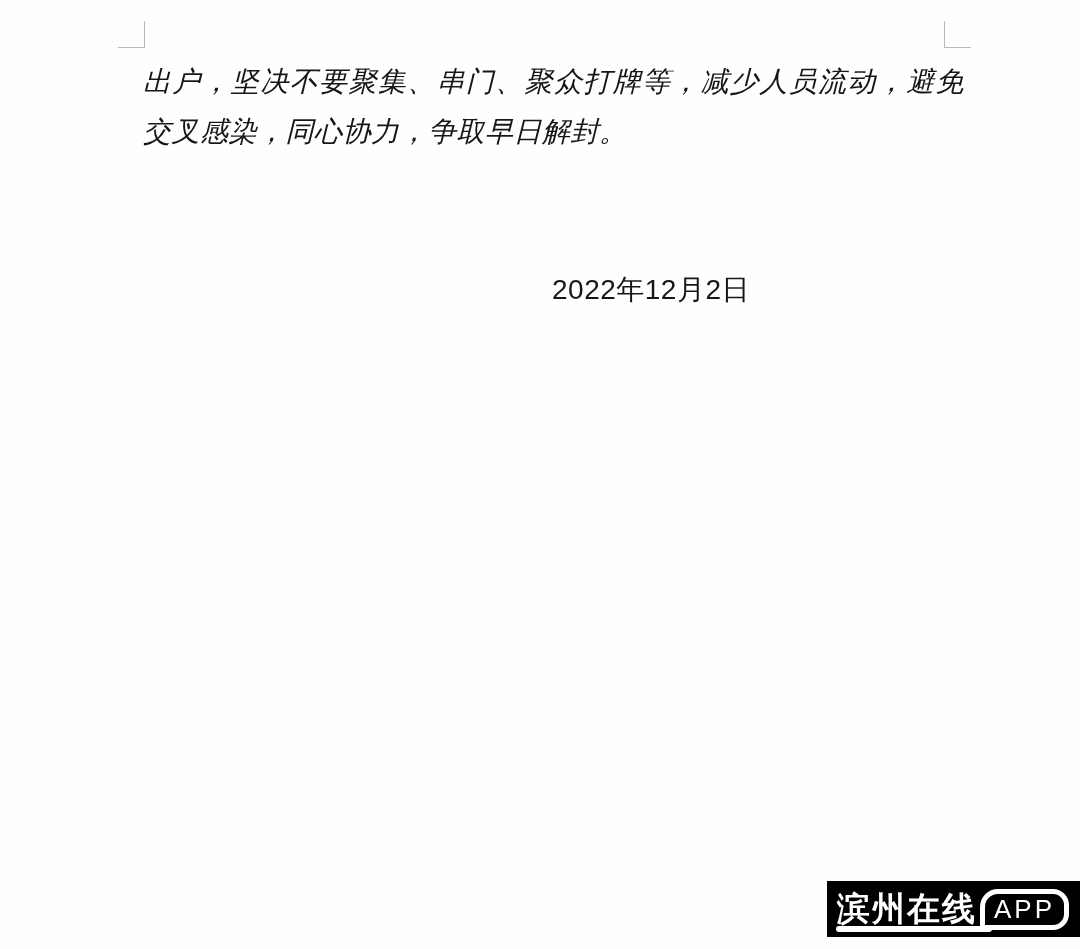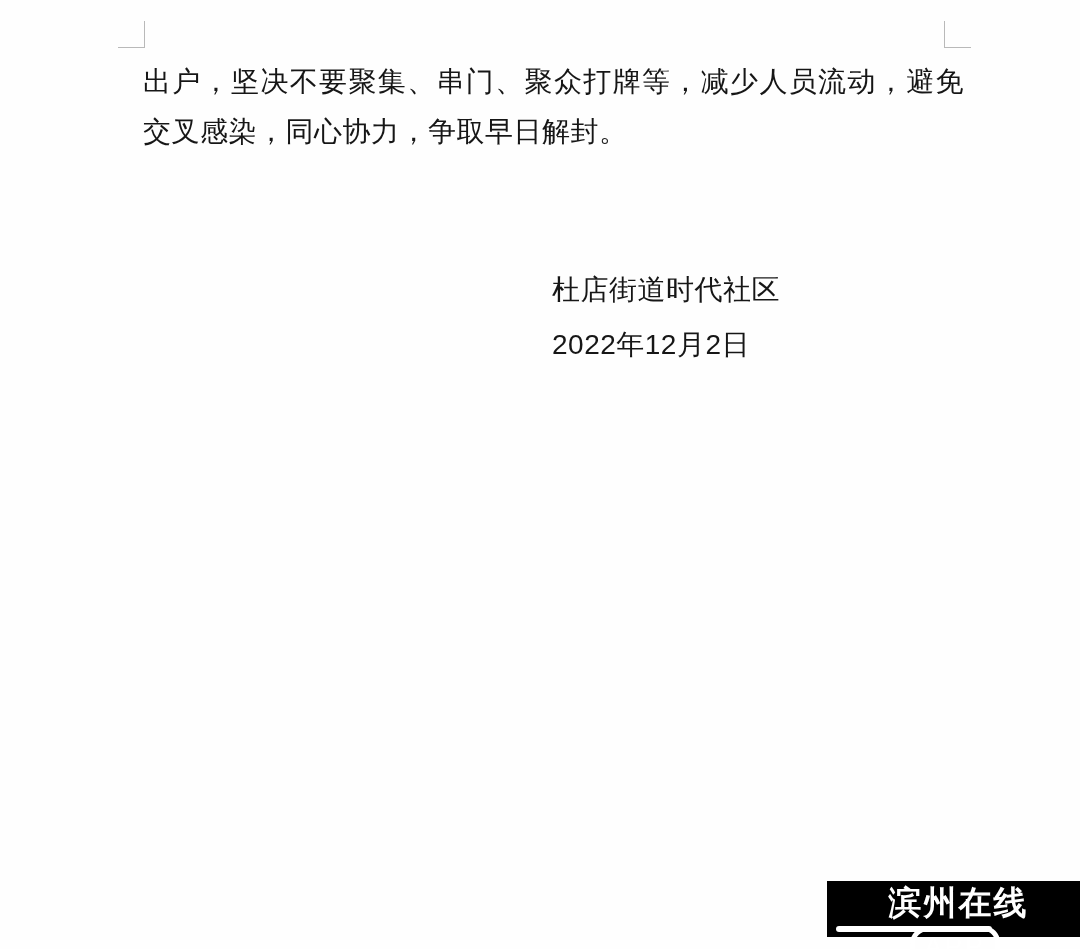--- a/index.html
+++ b/index.html
@@ -40,41 +40,41 @@
     width: 821px;
     color: #161616;
     font-size: 28px;
     line-height: 50px;
     text-align: justify;
     text-justify: inter-character;
     letter-spacing: 0.5px;
   }
   .para {
     margin: 0;
+    font-style: italic;
   }
   .para.indent {
     text-indent: 2em;
   }
   .signature-block {
     margin-top: 105px;
     margin-left: 409px;
     line-height: 55px;
     text-align: left;
   }
   
   .watermark {
     position: absolute;
     left: 827px;
     top: 881px;
     width: 253px;
     height: 56px;
     background: #000000;
     display: flex;
     align-items: center;
-    flex-direction: column;
   }
   .wm-brand {
     color: #ffffff;
     font-weight: bold;
     font-size: 33px;
     margin-left: 10px;
     letter-spacing: 2px;
     white-space: nowrap;
   }
   .wm-app {
@@ -103,21 +103,20 @@
 
 <div class="page">
 
   <div class="crop-mark tl"></div>
   <div class="crop-mark tr"></div>
 
   <div class="doc-body">
     <p class="para">出户，坚决不要聚集、串门、聚众打牌等，减少人员流动，避免交叉感染，同心协力，争取早日解封。</p>
 
     <div class="signature-block">
-      <div>杜店街道时代社区</div>
       <div>2022年12月2日</div>
     </div>
   </div>
 
   <div class="watermark">
     <span class="wm-brand">滨州在线</span>
     <span class="wm-app">APP</span>
     <span class="wm-bar"></span>
   </div>
 

